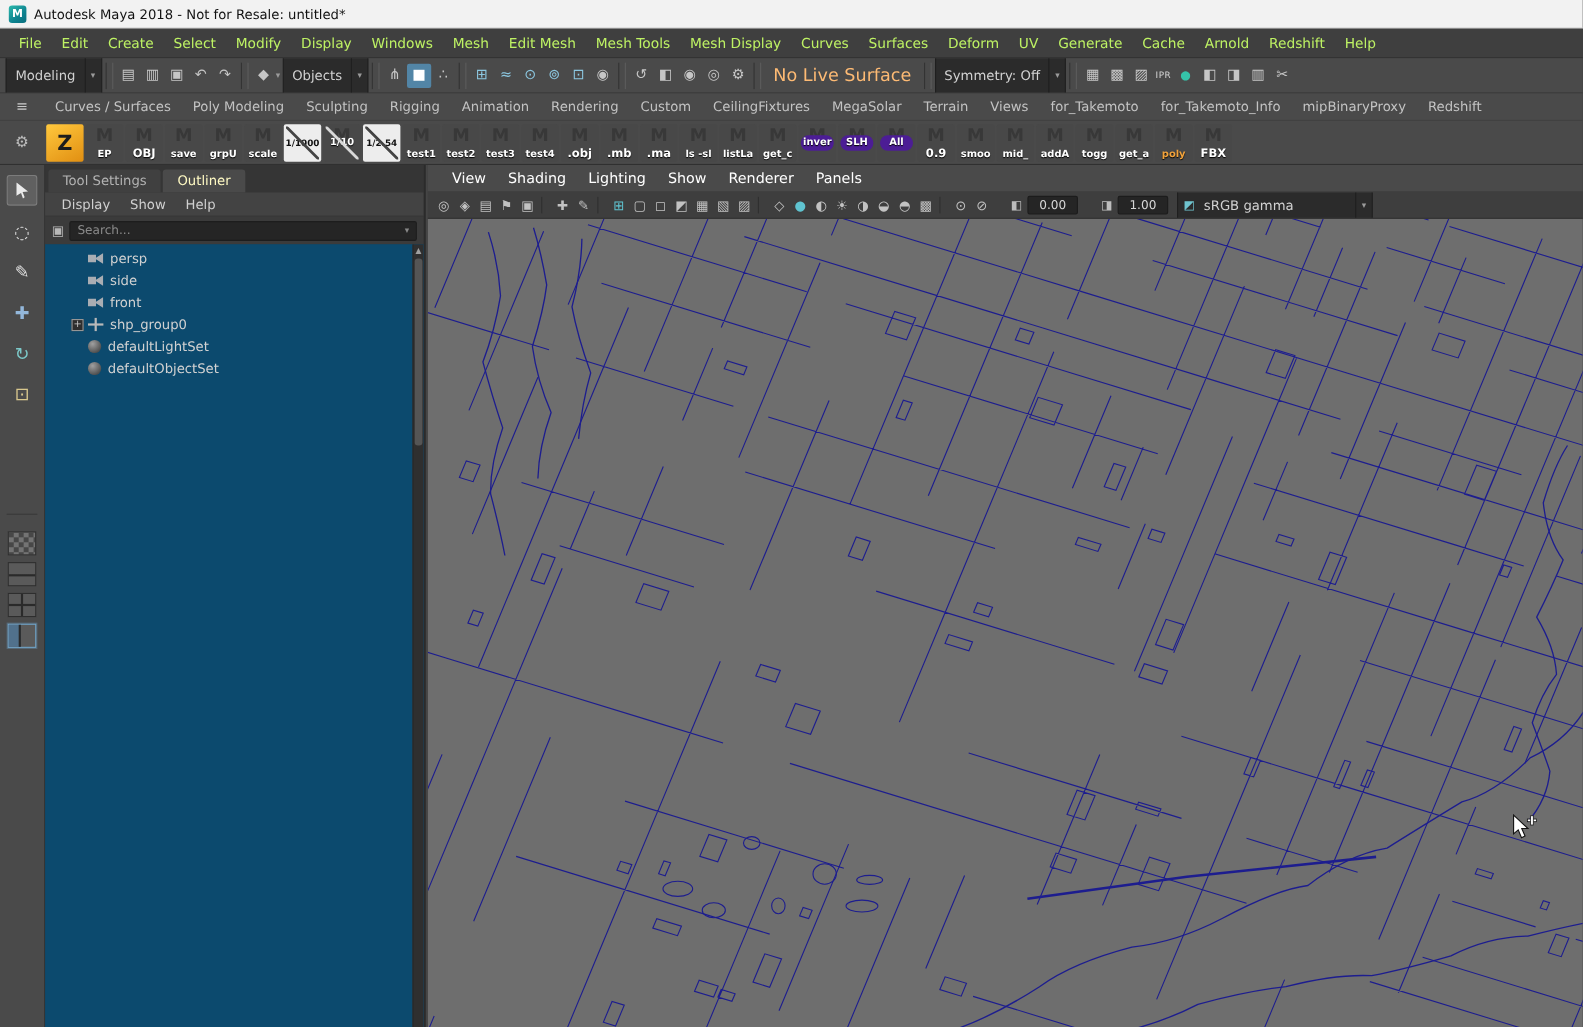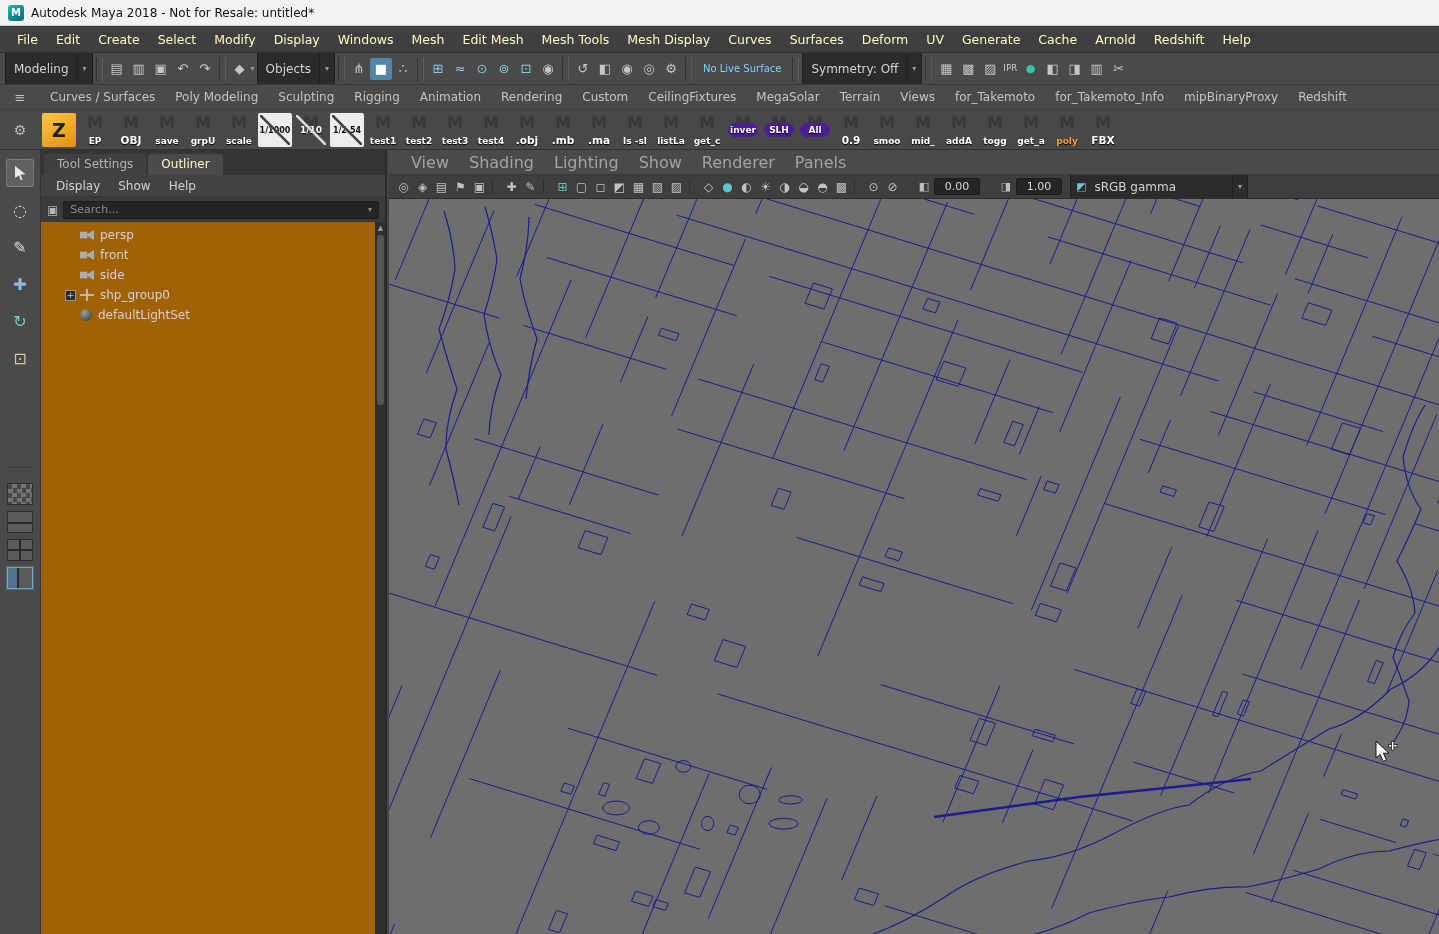--- a/index.html
+++ b/index.html
@@ -3,34 +3,34 @@
 <meta charset="utf-8">
 <style>
 *{box-sizing:border-box;margin:0;padding:0}
 html,body{background:#222}
 #root{position:relative;width:1439px;height:934px;font-family:"DejaVu Sans","Liberation Sans",sans-serif;background:#454545;overflow:hidden;user-select:none;cursor:default}
 
 .titlebar{height:26px;background:#f2f2f2;display:flex;align-items:center;gap:7px;padding:0 8px;font-size:12px;color:#111;border-bottom:1px solid #c9c9c9}
 .maya-logo{width:16px;height:16px;flex:none;border-radius:3px;background:linear-gradient(140deg,#2cb9ac 0%,#0e8390 60%,#0a6e7e 100%);color:#fff;font-weight:bold;font-size:10px;display:grid;place-items:center}
 
 .menubar{height:27px;background:#3f3f3f;display:flex;align-items:center;padding:0 8px;border-bottom:1px solid #313131}
-.mitem{padding:2px 9px;font-size:12.5px;color:#fef9c3;white-space:nowrap;border-radius:2px}
+.mitem{padding:2px 9px;font-size:12.5px;color:#bef264;white-space:nowrap;border-radius:2px}
 
 .statusline{height:32px;background:#4a4a4a;display:flex;align-items:center;padding:0 5px;border-bottom:1px solid #383838;overflow:hidden}
 .sdiv{width:7px;height:24px;margin:0 3px;border-left:1px solid #333;border-right:1px solid #5c5c5c;flex:none}
 .combo{height:38px;background:#2b2b2b;border:1px solid #1f1f1f;border-radius:2px;display:flex;align-items:center;font-size:12px;color:#d2d2d2;flex:none}
 .combo .ctxt{padding:0 8px;white-space:nowrap;flex:1}
 .combo .carr{width:15px;align-self:stretch;display:grid;place-items:center;font-size:8px;color:#9a9a9a;border-left:1px solid #1f1f1f}
 .sgroup{display:flex;align-items:center;flex:none}
 .sicon{width:22px;height:22px;display:grid;place-items:center;font-size:13px;color:#c6c6c6;border-radius:2px;flex:none}
 .sicon.active{background:#5285a6;color:#fff}
 .sicon.teal{color:#8cc7e0}
 .sicon.teal2{color:#35c3a9;font-size:11px}
 .sicon.txt{width:auto;font-size:8px;padding:0 2px;letter-spacing:.5px;color:#d5d5d5}
-.slabel{font-size:10px;color:#7dd3fc;padding:0 8px;white-space:nowrap;flex:none}
+.slabel{font-size:16px;color:#fdba74;padding:0 8px;white-space:nowrap;flex:none}
 .mask-arrow{font-size:8px;color:#9a9a9a;margin-right:2px}
 
 .shelfbar{height:25px;background:#4a4a4a;display:flex;align-items:center;border-bottom:1px solid #414141;overflow:hidden}
 .shelf-menu-col{width:40px;display:grid;place-items:center;color:#c9c9c9;font-size:13px;flex:none}
 .stab{padding:0 10px;font-size:12px;color:#c3c3c3;white-space:nowrap}
 .shelfrow{height:40px;background:#4a4a4a;display:flex;align-items:center;gap:2px;border-bottom:1px solid #303030;overflow:hidden}
 .shelf-gear-col{width:40px;display:grid;place-items:center;color:#bdbdbd;font-size:14px;flex:none}
 .shelfbtn{width:34px;height:34px;flex:none;position:relative;background:#484848;border-radius:2px;overflow:hidden}
 .shelfbtn.mel::before{content:"M";position:absolute;top:0;left:0;right:0;text-align:center;font-weight:bold;font-size:16px;color:#383838}
 .shelfbtn .lbl{position:absolute;left:0;right:0;bottom:1px;text-align:center;font-size:9px;font-weight:bold;color:#fff;text-shadow:0 1px 1px #000;white-space:nowrap;overflow:hidden}
@@ -63,35 +63,35 @@
 .outliner{position:absolute;left:41px;top:150px;bottom:0;width:346px;background:#3b3b3b;border-right:2px solid #2b2b2b;display:flex;flex-direction:column}
 .o-tabs{height:25px;background:#353535;display:flex;align-items:flex-end;padding:3px 3px 0;gap:2px;flex:none}
 .o-tab{padding:3px 13px 4px;font-size:12px;color:#b2b2b2;background:#404040;border-radius:3px 3px 0 0;white-space:nowrap}
 .o-tab.active{background:#4a4a4a;color:#fef9c3}
 .o-menus{height:22px;background:#434343;display:flex;align-items:center;padding-left:6px;border-bottom:1px solid #363636;flex:none}
 .o-menu{padding:0 9px;font-size:12px;color:#d0d0d0}
 .o-search{height:25px;display:flex;align-items:center;gap:5px;padding:0 6px;background:#3b3b3b;flex:none}
 .o-ficon{color:#b8b8b8;font-size:12px}
 .o-input{flex:1;height:18px;background:#252525;border:1px solid #1d1d1d;border-radius:2px;display:flex;align-items:center;justify-content:space-between;padding:0 6px;font-size:11px;color:#8a8a8a}
 .o-input .carr{font-size:8px;color:#888}
-.o-tree{flex:1;position:relative;background:#a16207;padding-top:3px;overflow:hidden}
+.o-tree{flex:1;position:relative;background:#0c4a6e;padding-top:3px;overflow:hidden}
 .o-row{height:20px;display:flex;align-items:center;padding-left:24px;font-size:12px;color:#d2d2d2}
 .o-exp{width:15px;height:15px;flex:none;display:flex;align-items:center;justify-content:center;font-size:9px;color:#c8c8c8}
 .o-exp:not(:empty){width:11px;height:11px;border:1px solid #969696;background:#2e2e2e;margin-right:4px;line-height:1}
 .oicon{width:14px;height:12px;flex:none;margin-right:6px;position:relative}
 .oicon.cam{background:#a9adb3;clip-path:polygon(0 22%,52% 22%,52% 44%,100% 8%,100% 92%,52% 56%,52% 78%,0 78%)}
 .oicon.grp{background:linear-gradient(#b9b9b9,#b9b9b9) 50% 0/2px 100% no-repeat,linear-gradient(#b9b9b9,#b9b9b9) 0 50%/100% 2px no-repeat}
 .oicon.set{border-radius:50%;background:radial-gradient(circle at 35% 30%,#a0a0a0,#4e4e4e 75%);width:12px;height:12px}
 .o-scroll{position:absolute;top:0;right:0;bottom:0;width:10px;background:#2f2f2f;border-left:1px solid #292929}
 .o-sarrow{height:12px;display:grid;place-items:center;font-size:7px;color:#a0a0a0}
 .o-thumb{position:absolute;left:1px;right:1px;top:13px;height:170px;border-radius:3px;background:#555}
 
 .viewport{position:absolute;left:389px;top:150px;right:0;bottom:0;display:flex;flex-direction:column;background:#3e3e3e}
 .v-menus{height:25px;background:#4a4a4a;display:flex;align-items:center;padding-left:12px;border-bottom:1px solid #3a3a3a;flex:none}
-.v-menu{padding:0 10px;font-size:16px;color:#a3a3a3;white-space:nowrap}
+.v-menu{padding:0 10px;font-size:13px;color:#ffffff;white-space:nowrap}
 .v-toolbar{height:24px;background:#3e3e3e;display:flex;align-items:center;padding:0 5px;border-bottom:1px solid #2e2e2e;flex:none;overflow:hidden}
 .vt-icon{width:19px;height:19px;display:grid;place-items:center;font-size:12px;color:#c2c2c2;flex:none}
 .vt-icon.on{color:#5fc3d0}
 .vt-icon.sep{width:7px;color:transparent;border-left:1px solid #2f2f2f;height:15px;margin:0 3px}
 .vt-gap{width:14px;flex:none}
 .vt-sml{width:16px;height:18px;display:grid;place-items:center;font-size:11px;color:#bdbdbd;flex:none}
 .vt-field{width:46px;height:17px;margin:0 2px;background:#252525;border:1px solid #1c1c1c;border-radius:2px;display:flex;align-items:center;justify-content:center;font-size:11px;color:#d6d6d6;flex:none}
 .vt-combo{margin-left:6px;width:178px}
 .vt-combo .cicon{padding-left:5px;font-size:11px;color:#6fc3ce}
 .v-canvas{flex:1;position:relative;background:var(--canvas-bg,#6e6e6e);overflow:hidden}
@@ -418,41 +418,46 @@
           <div class="o-row">
             <span class="o-exp"></span>
             <span class="oicon cam"></span>
             <span>persp</span>
           </div>
 
 
           <div class="o-row">
             <span class="o-exp"></span>
             <span class="oicon cam"></span>
-            <span>front</span>
+            <span>side</span>
           </div>
 
           <div class="o-row">
             <span class="o-exp"></span>
             <span class="oicon cam"></span>
-            <span>side</span>
+            <span>front</span>
           </div>
 
           <div class="o-row">
             <span class="o-exp">+</span>
             <span class="oicon grp"></span>
             <span>shp_group0</span>
           </div>
 
           <div class="o-row">
             <span class="o-exp"></span>
             <span class="oicon set"></span>
             <span>defaultLightSet</span>
           </div>
 
+          <div class="o-row">
+            <span class="o-exp"></span>
+            <span class="oicon set"></span>
+            <span>defaultObjectSet</span>
+          </div>
         </div>
       <div class="o-scroll">
         <div class="o-sarrow">▲</div>
         <div class="o-thumb"></div>
       </div>
     </div>
   </div>
 
   <div class="viewport">
     <div class="v-menus">

